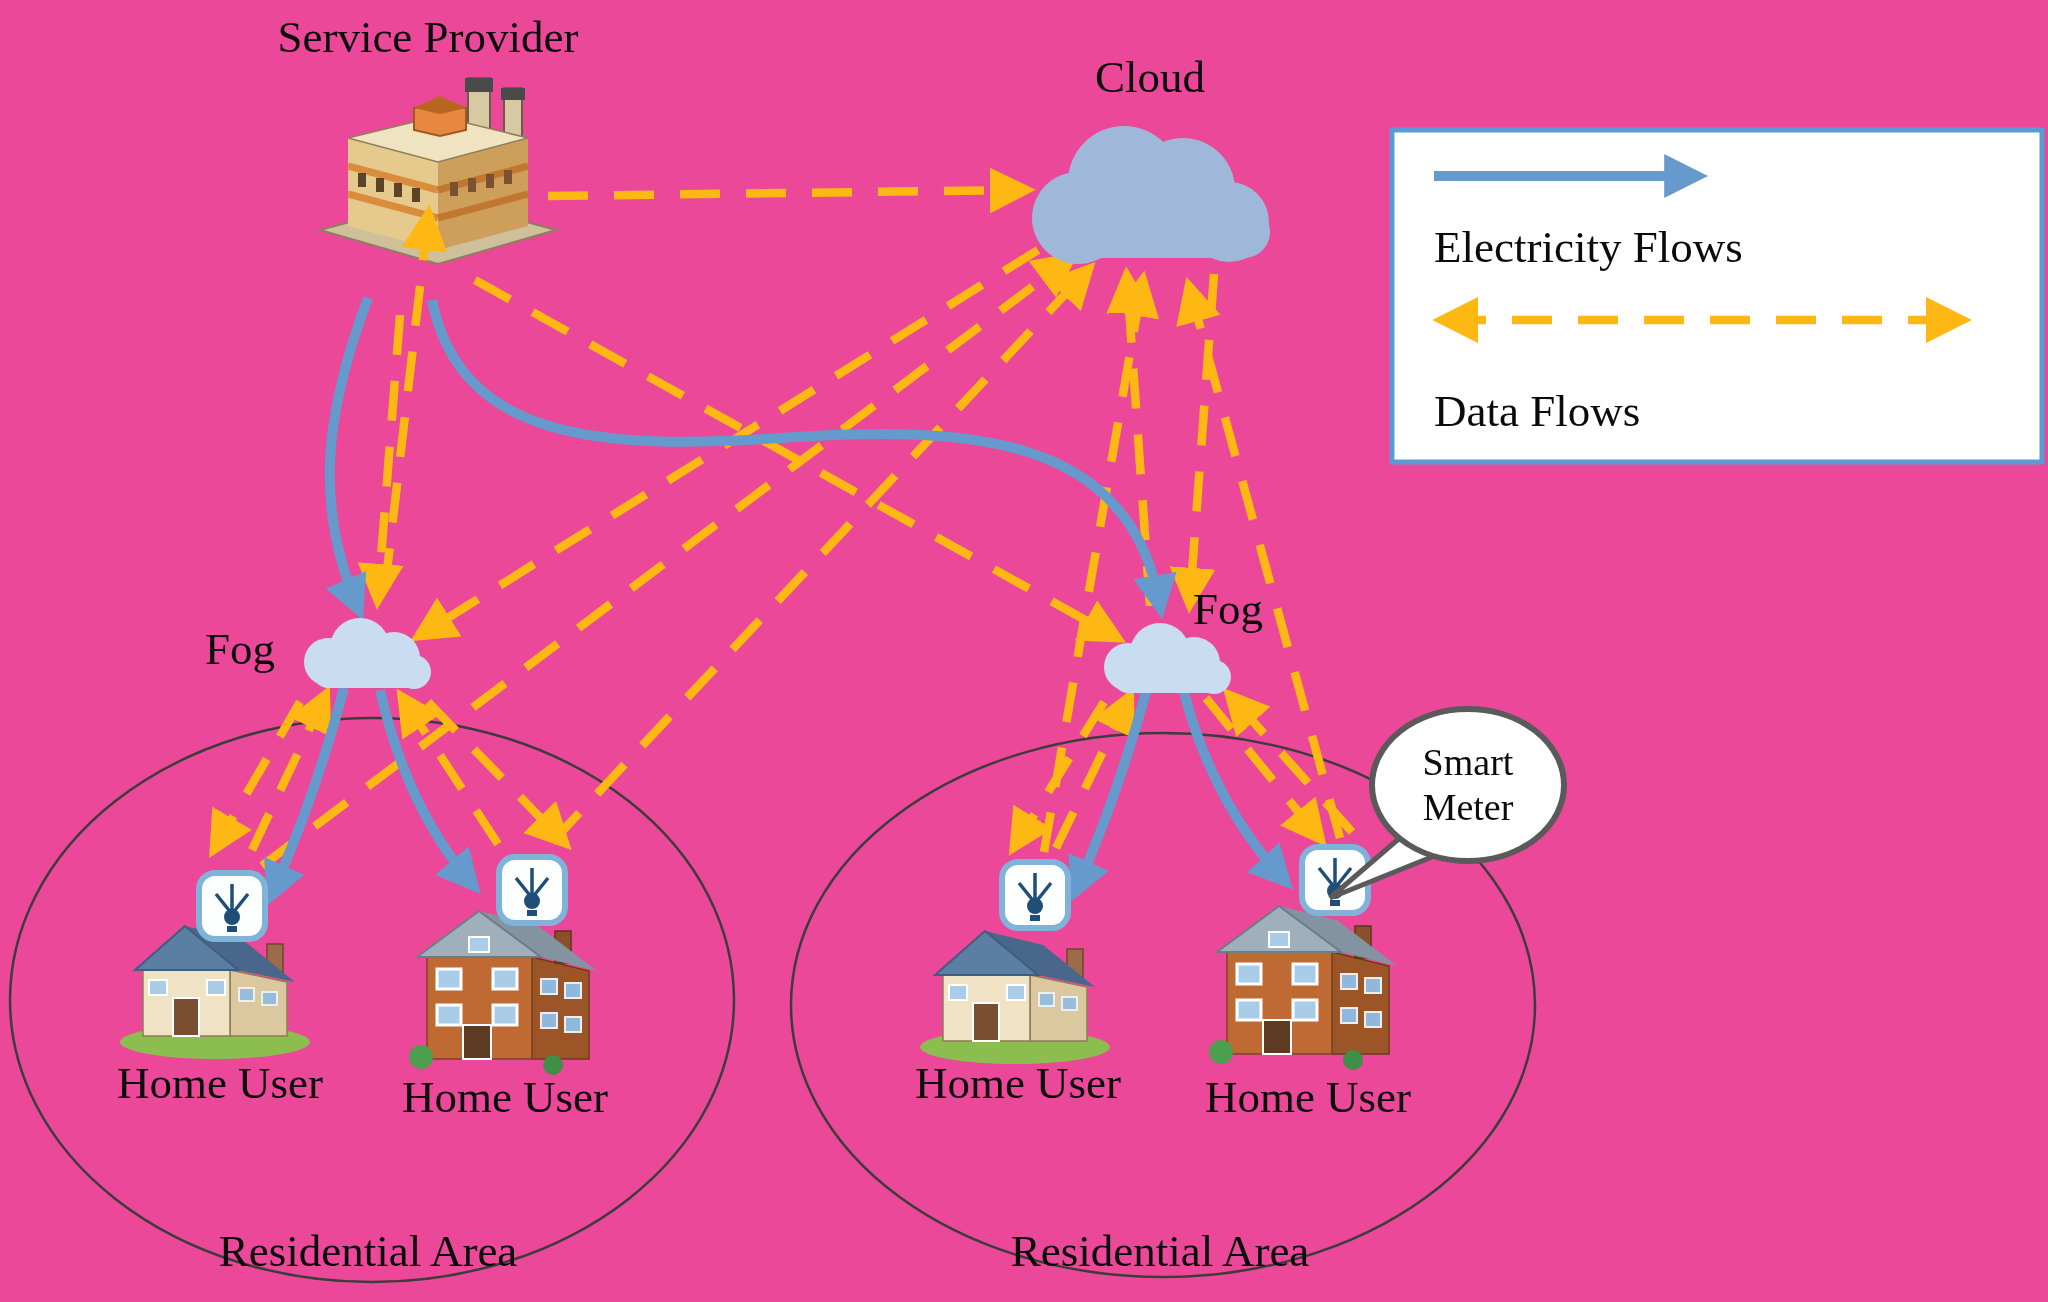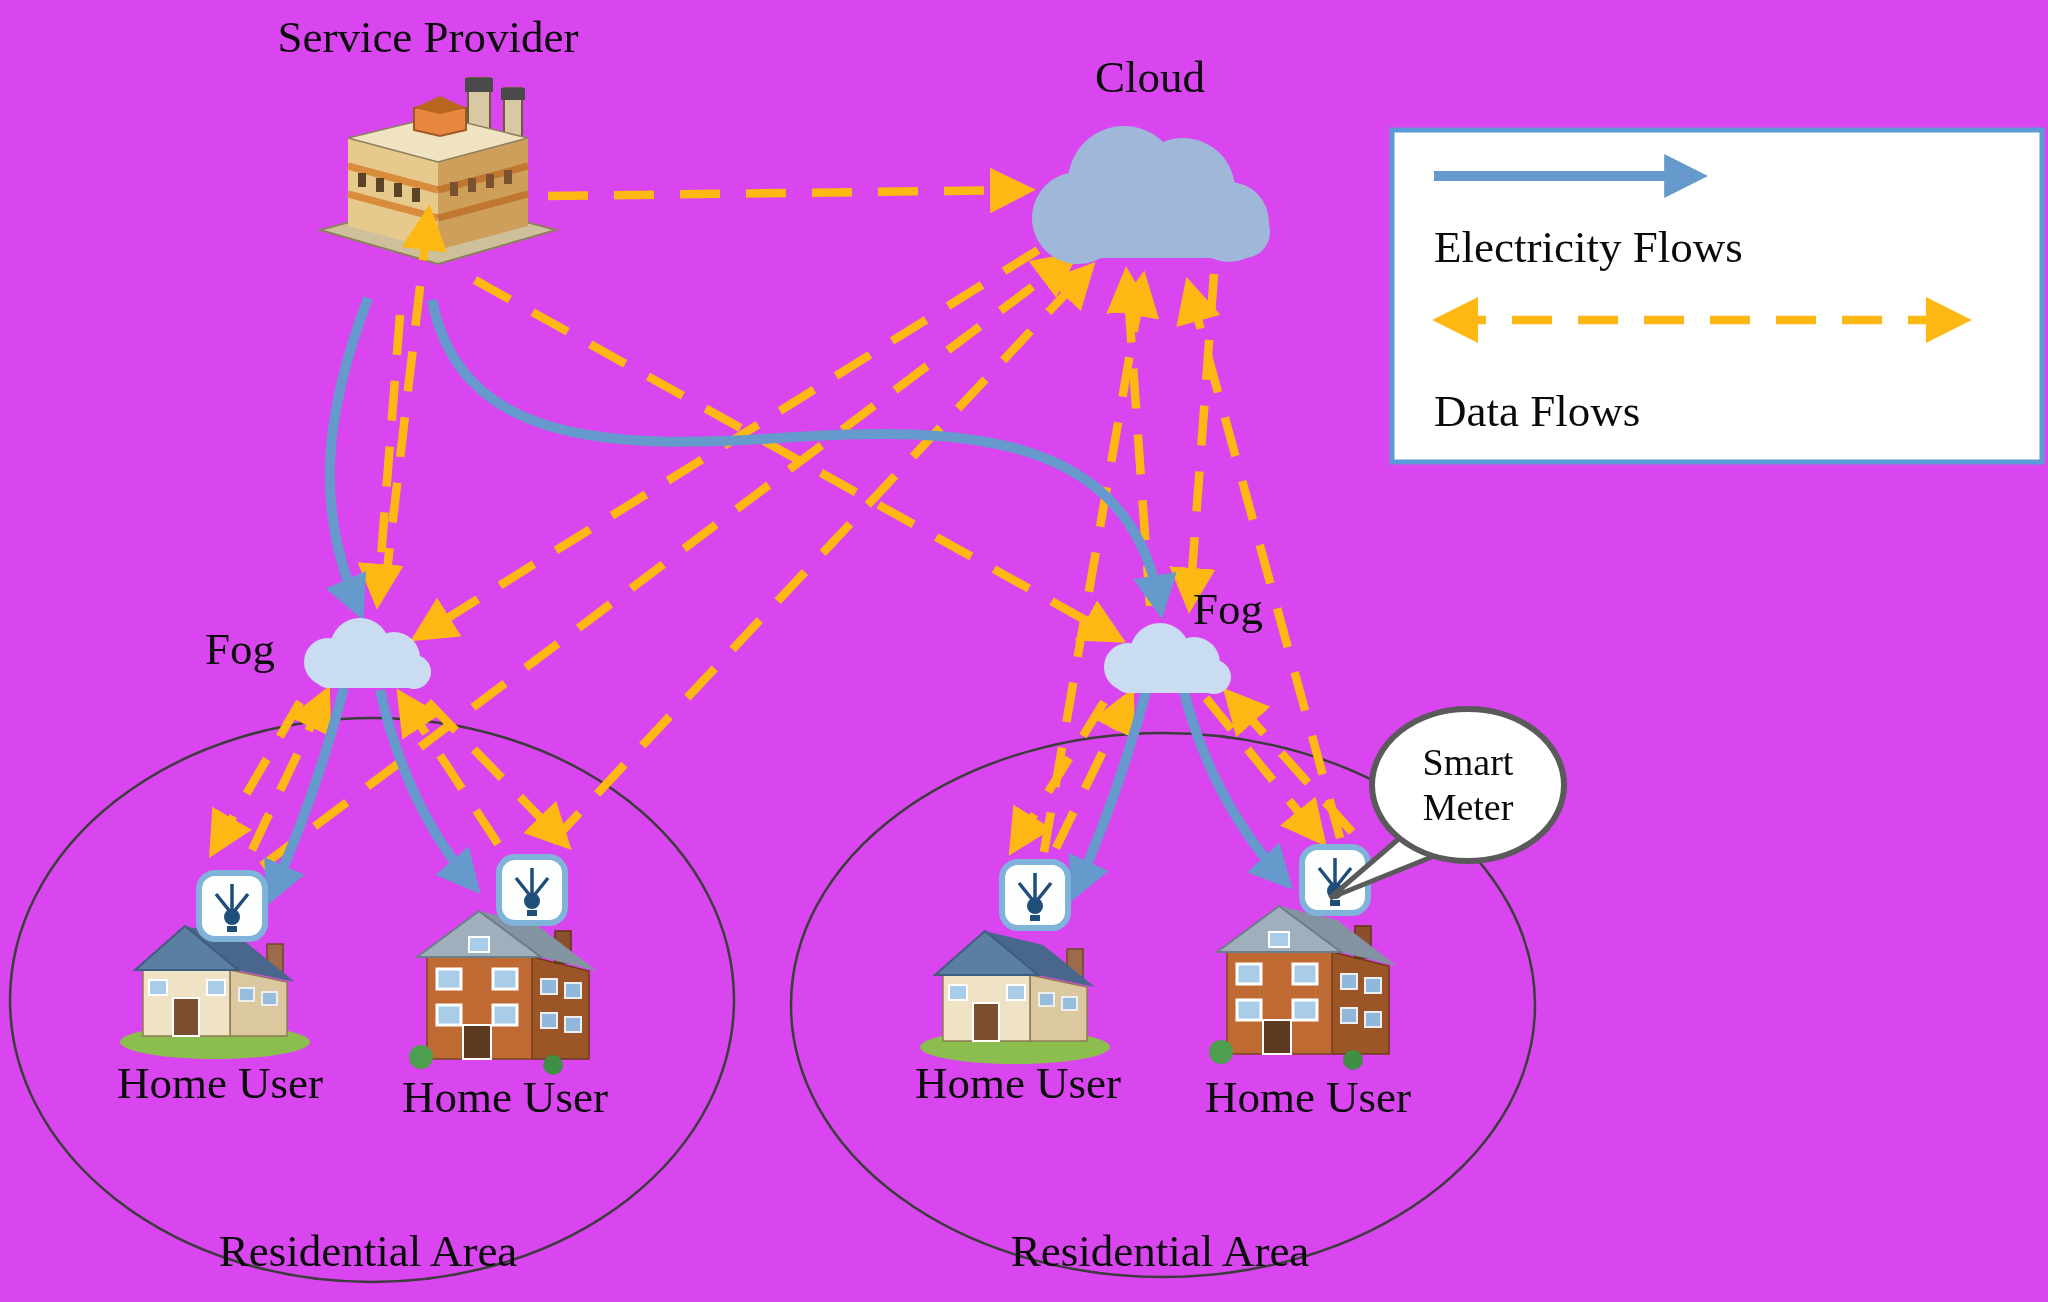--- a/index.html
+++ b/index.html
@@ -1,16 +1,16 @@
 <!DOCTYPE html>
 <html><head>
 <meta charset="utf-8">
 <style>
   html,body { margin:0; padding:0; background:#ffffff; }
-  .stage { position:relative; width:2048px; height:1302px; background:#d946ef; overflow:hidden; }
+  .stage { position:relative; width:2048px; height:1302px; background:#ec4899; overflow:hidden; }
   svg { display:block; }
   text { font-family:"Liberation Serif", serif; fill:#0b0b0b; }
   .lbl   { font-size:45px; }
   .lbl-sm{ font-size:38px; }
   .dflow path { fill:none; stroke-width:8.5; stroke-dasharray:40 26; marker-end:url(#mY); }
   .eflow path { fill:none; stroke-width:10; marker-end:url(#mB); }
   .area-ellipse { fill:none; stroke:#3c3c3c; stroke-width:2.5; }
 </style>
 </head>
 <body>

